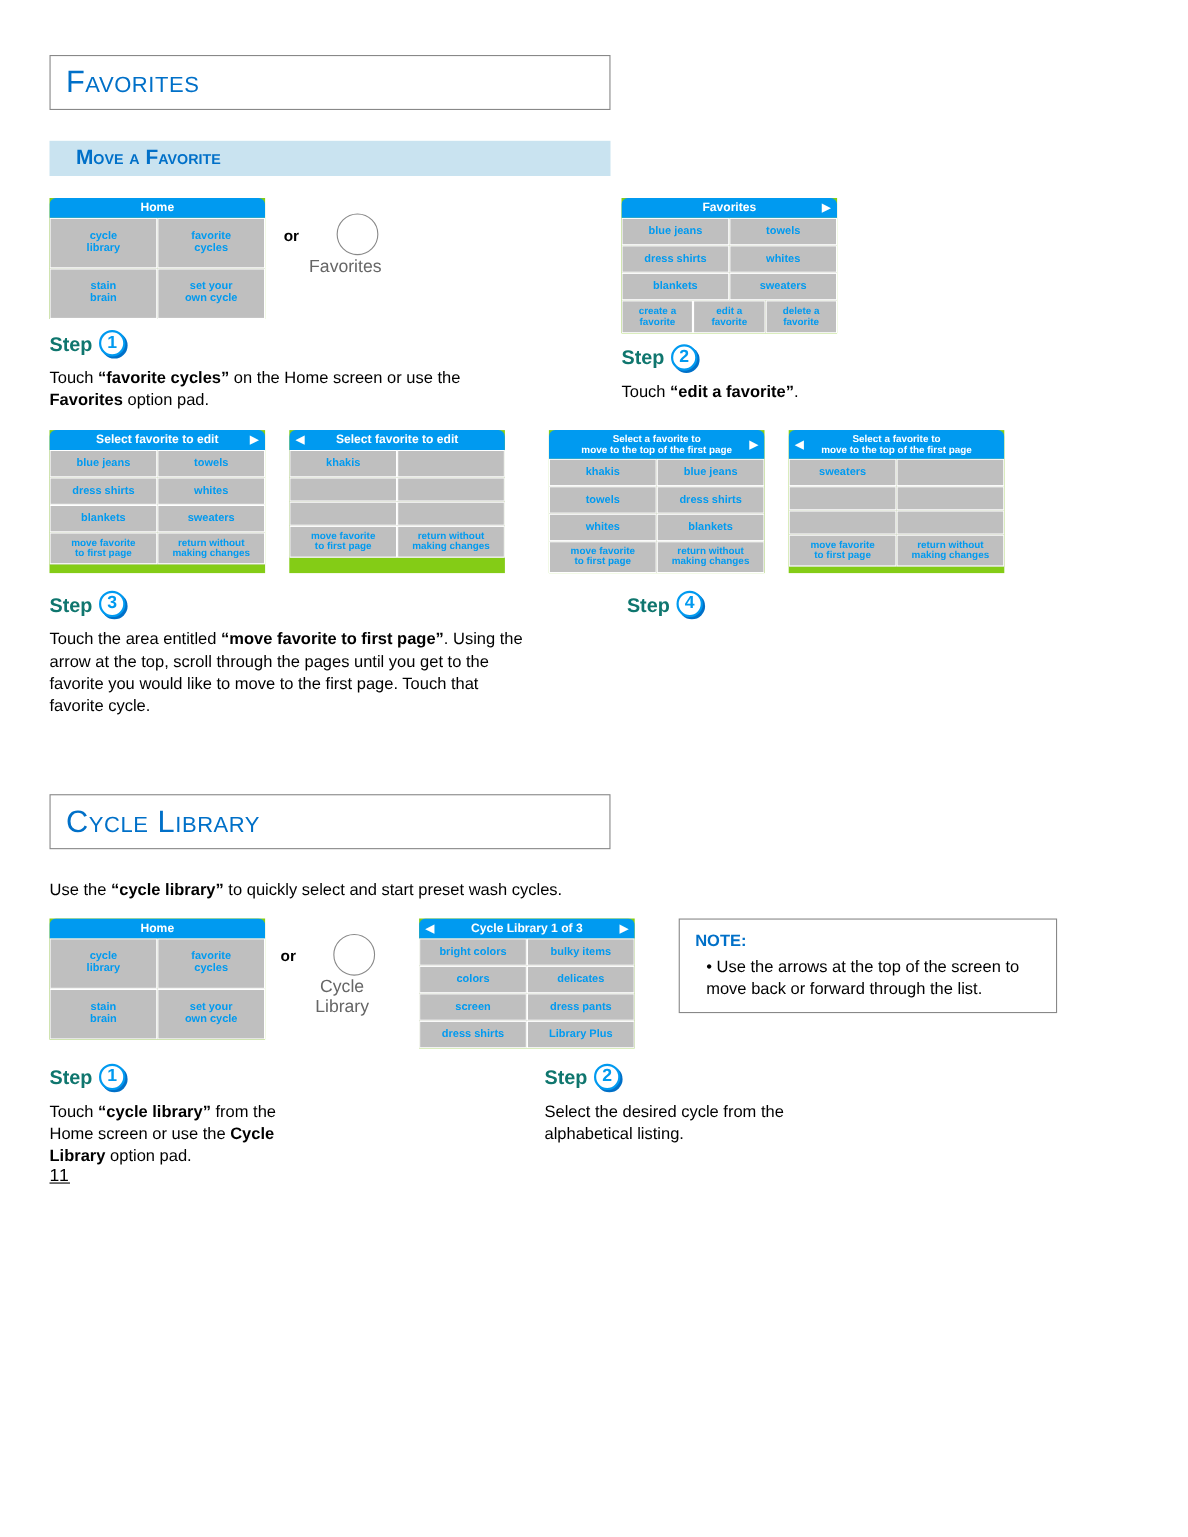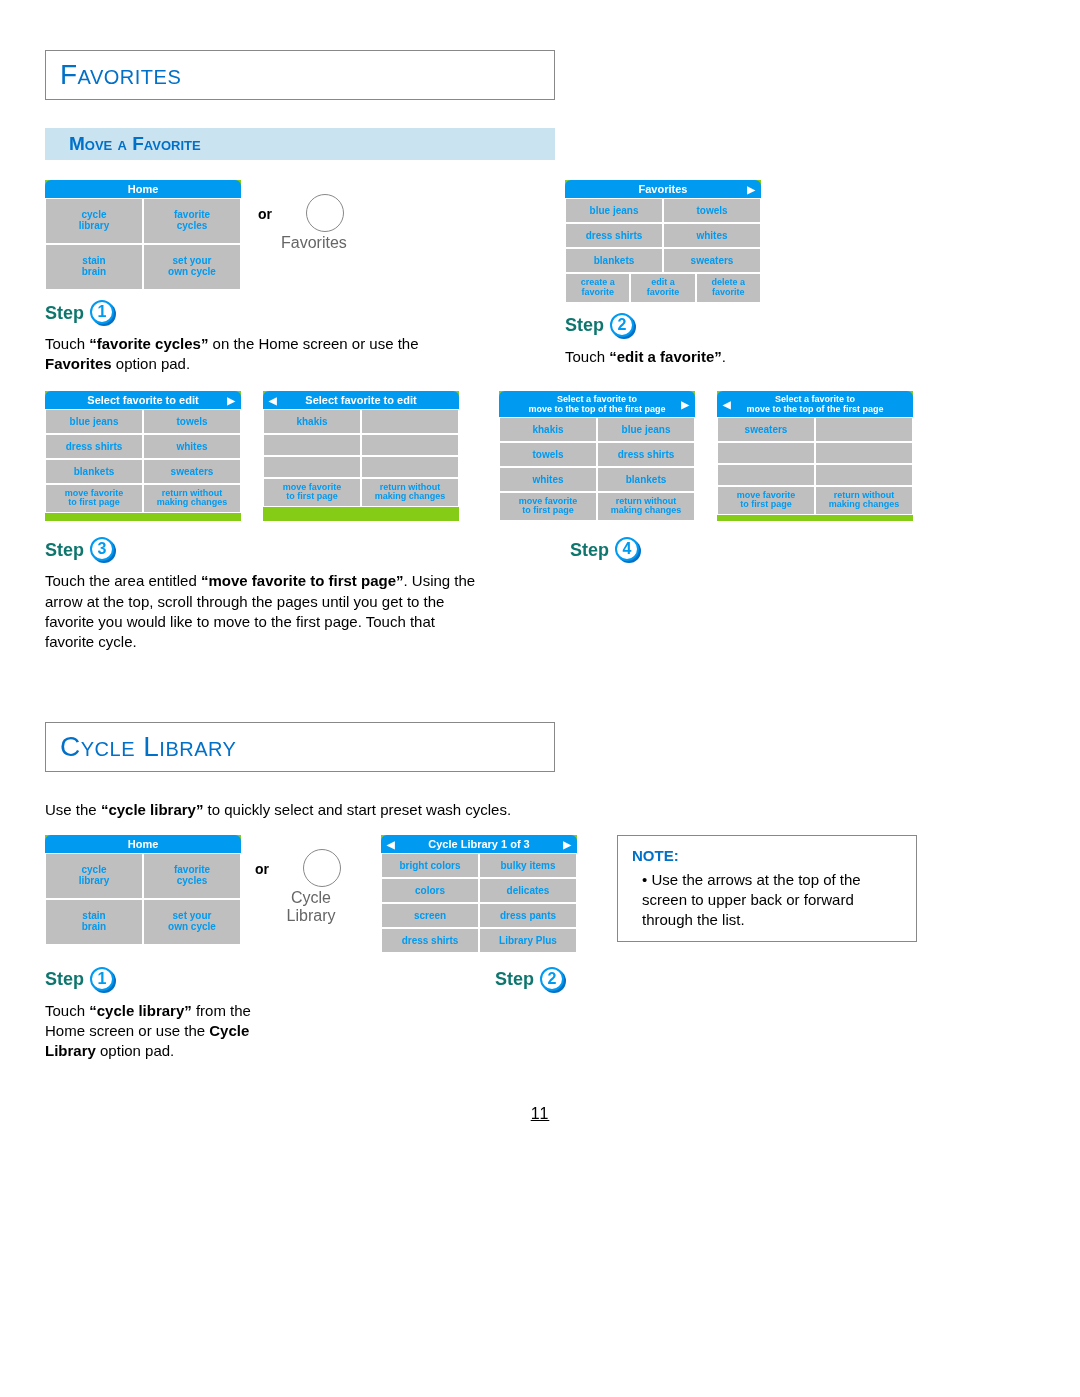--- a/index.html
+++ b/index.html
@@ -146,36 +146,36 @@
     justify-content: center;
   }
 
   .stepdesc { font-size: 15px; line-height: 1.35; max-width: 440px; }
   .stepdesc b { font-weight: bold; }
   .pair { display: flex; gap: 22px; }
 
   .note-box {
     border: 1px solid #888;
     padding: 10px 14px;
-    width: 300px;
+    width: 344px;
     font-size: 15px;
     line-height: 1.35;
   }
   .note-box .nhdr { color: #0070c8; font-weight: bold; font-size: 15px; margin-bottom: 4px; }
   .note-box ul { list-style: none; padding-left: 10px; }
   .note-box li::before { content: "•  "; }
 
   .bottom-row {
     display: flex;
     gap: 40px;
     align-items: flex-start;
     margin-top: 14px;
   }
 
-  .pagenum { text-align: center; font-size: 16px; margin-top: 44px; letter-spacing: 1px; text-decoration: underline;}
+  .pagenum { text-align: left; font-size: 16px; letter-spacing: 1px; text-decoration: underline;}
 </style>
 </head>
 <body>
 
 <div class="section-header">
   <span>Favorites</span>
 </div>
 
 <div class="subheader">
   <span>Move a Favorite</span>
@@ -385,21 +385,21 @@
       <div class="cell">screen</div>
       <div class="cell">dress pants</div>
       <div class="cell">dress shirts</div>
       <div class="cell">Library Plus</div>
     </div>
   </div>
 
   <div class="note-box">
     <div class="nhdr">NOTE:</div>
     <ul>
-        <li>Use the arrows at the top of the screen to upper back or forward through the list.</li>
+        <li>Use the arrows at the top of the screen to move back or forward through the list.</li>
       </ul>
   </div>
 </div>
 
 <div class="row" style="gap:140px; margin-top:4px;">
   <div style="width:310px;">
     <div class="step-label">
       <span class="word">Step</span>
       <span class="num">
           <span>1</span>
@@ -407,16 +407,17 @@
     </div>
     <div class="stepdesc" style="max-width:250px;" id="cyc-step1">Touch <b>“cycle library”</b> from the Home screen or use the <b>Cycle Library</b> option pad.</div>
   </div>
   <div style="width:400px;">
     <div class="step-label">
       <span class="word">Step</span>
       <span class="num">
           <span>2</span>
         </span>
     </div>
+    <div class="stepdesc" style="max-width:280px;" id="cyc-step2">Select the desired cycle from the alphabetical listing.</div>
   </div>
 </div>
 
 <div class="pagenum">11</div>
 
 </body></html>

